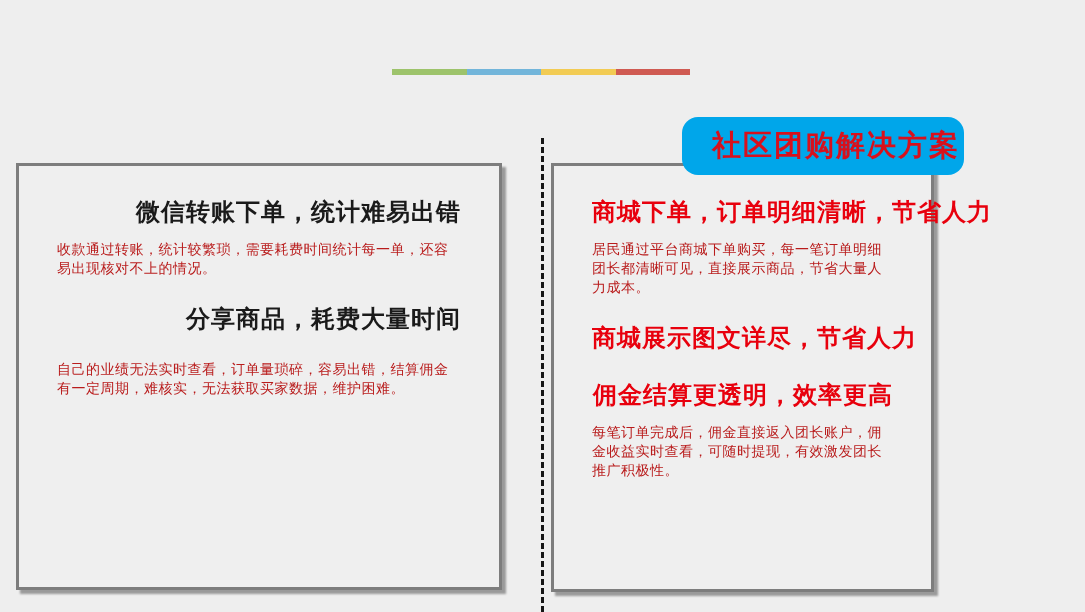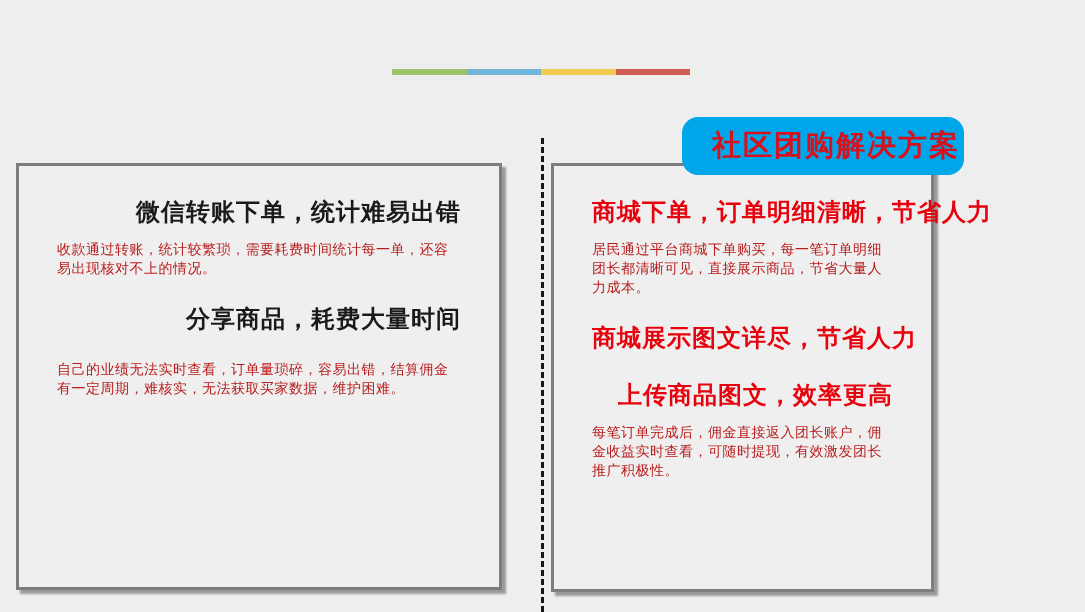--- a/index.html
+++ b/index.html
@@ -113,18 +113,18 @@
 
   <div class="panel panel-right">
     <div class="section">
       <h3>商城下单，订单明细清晰，节省人力</h3>
       <p>居民通过平台商城下单购买，每一笔订单明细团长都清晰可见，直接展示商品，节省大量人力成本。</p>
     </div>
     <div class="section">
       <h3>商城展示图文详尽，节省人力</h3>
     </div>
     <div class="section">
-      <h3>上传商品图文，效率更高</h3>
+      <h3>佣金结算更透明，效率更高</h3>
       <p>每笔订单完成后，佣金直接返入团长账户，佣金收益实时查看，可随时提现，有效激发团长推广积极性。</p>
     </div>
   </div>
 
 </div>
 
 </body></html>

